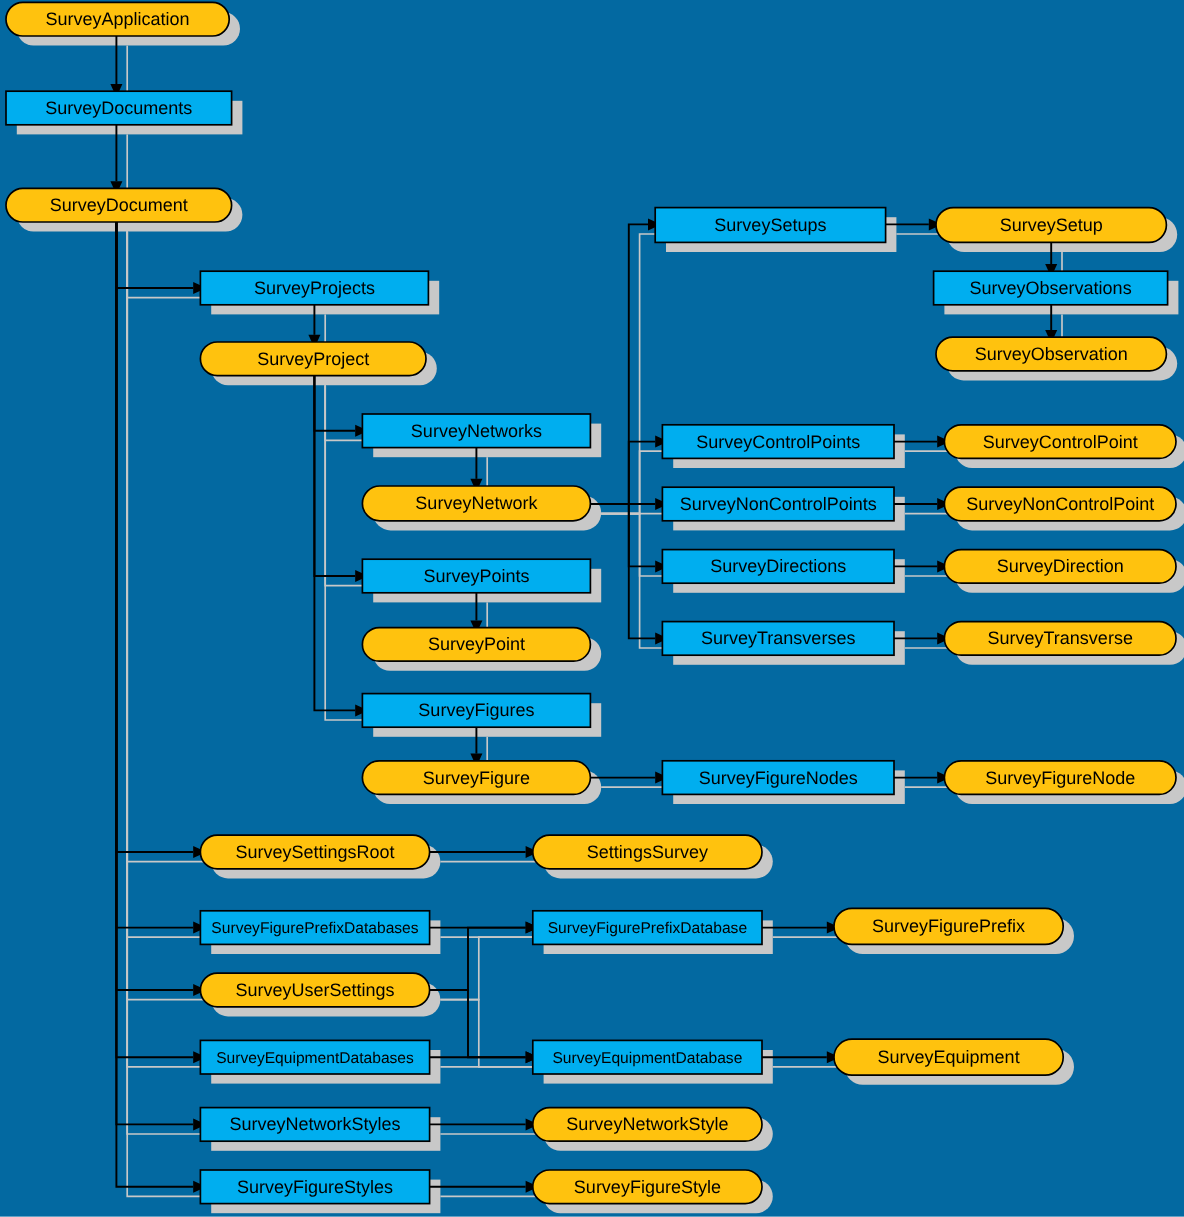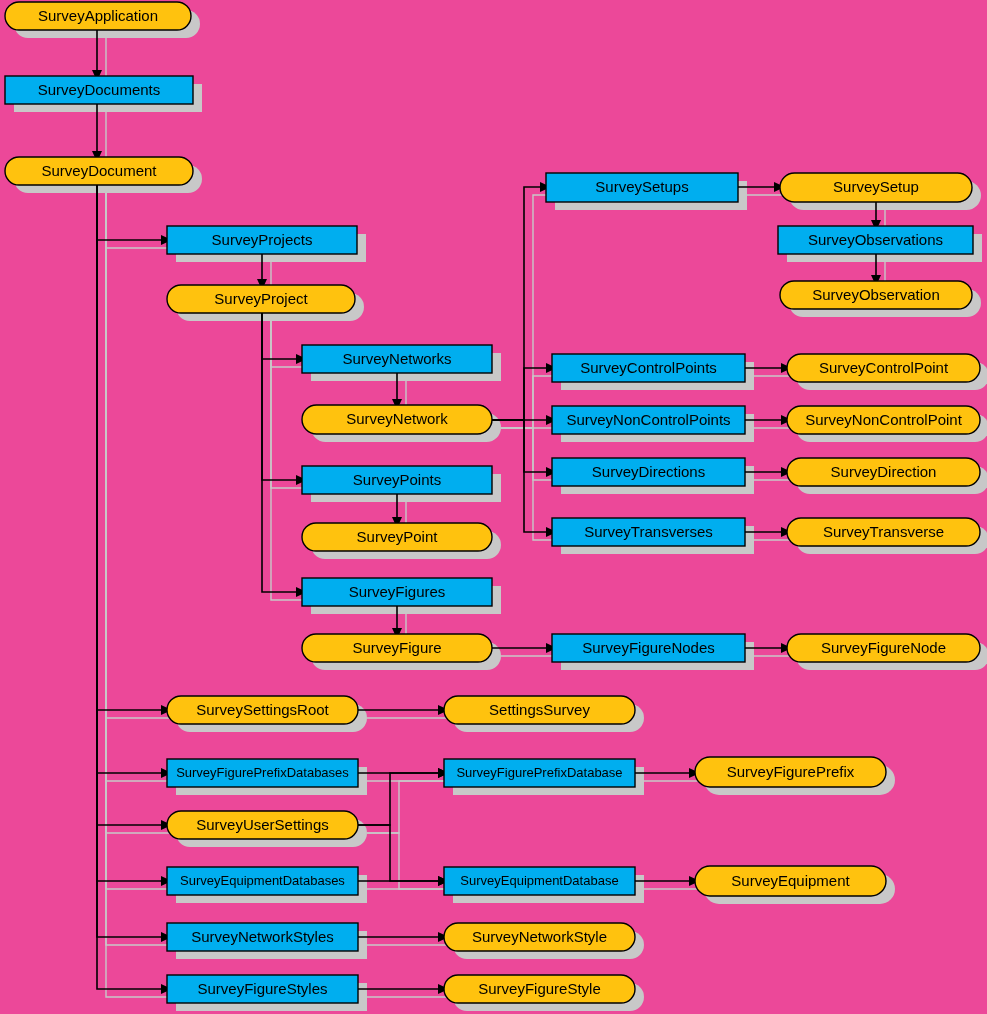--- a/index.html
+++ b/index.html
@@ -4,21 +4,21 @@
 <style>
   html, body {
     margin: 0;
     padding: 0;
     background: #ffffff;
   }
   #diagram-root {
     position: relative;
     width: 987px;
     height: 1014px;
-    background: #ec4899;
+    background: #0369a1;
     font-family: "Liberation Sans", sans-serif;
     overflow: hidden;
   }
   svg.layer {
     position: absolute;
     top: 0;
     left: 0;
     width: 987px;
     height: 1014px;
   }

